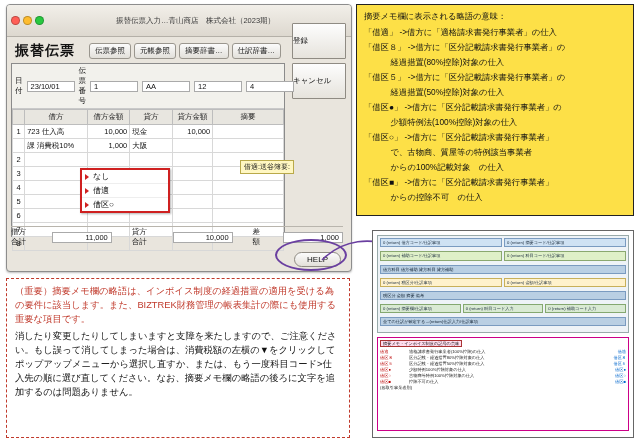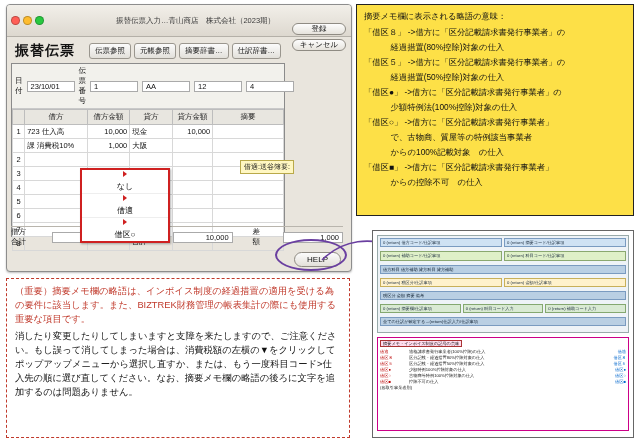--- a/index.html
+++ b/index.html
@@ -43,22 +43,22 @@
   .tb-btn{
     background:linear-gradient(#fbfbfb,#e2e0da);
     border:1px solid #9a968e;border-radius:3px;
     font-size:7.5px;padding:2px 5px;white-space:nowrap;color:#111;
   }
   #rightbtns{
     position:absolute;right:5px;top:18px;display:flex;flex-direction:column;gap:4px;
   }
   .rb{
     background:linear-gradient(#fdfdfd,#e6e3dc);
-    border:1px solid #8f8b83;border-radius:8px;
-    font-size:7.5px;width:52px;text-align:center;padding:0 0;
+    border:1px solid #8f8b83;border-radius:1px;
+    font-size:7.5px;width:52px;padding:12px 0;
   }
   #tabs{
     display:flex;gap:2px;margin:4px 0 0 62px;
   }
   .tab{
     font-size:7.5px;border:1px solid #8f8b83;border-bottom:none;
     border-radius:3px 3px 0 0;padding:2px 6px;background:linear-gradient(#f6f4ef,#dedbd3);
   }
   .tab.active{background:#7e8fae;color:#fff;border-color:#5e6f8e;}
   #sheet{
@@ -84,21 +84,21 @@
   .num{text-align:right;}
   .ctr{text-align:center;}
   #popup{
     position:absolute;left:68px;top:104px;width:86px;
     background:#ffffff;border:2px solid #cf2020;
     box-shadow:1px 1px 2px rgba(0,0,0,.3);
     z-index:5;
   }
   #popup .pi{
     display:flex;align-items:center;gap:4px;font-size:8px;
-    padding:1px 3px;border-bottom:1px solid #eee;flex-direction:column;
+    padding:1px 3px;border-bottom:1px solid #eee;
   }
   #popup .pi:last-child{border-bottom:none;}
   .caret{
     width:0;height:0;border-left:4px solid #cf2020;
     border-top:3px solid transparent;border-bottom:3px solid transparent;
   }
   #tooltip{
     position:absolute;left:228px;top:96px;
     background:#fff7c2;border:1px solid #b9a94a;
     font-size:7px;padding:1px 3px;white-space:nowrap;z-index:6;
@@ -350,20 +350,21 @@
   <div id="help-ellipse"></div>
 </div>
 
 <svg id="arrow-svg" viewBox="0 0 80 34">
   <path d="M2,24 C24,2 52,2 72,10" stroke="#6a3fa0" stroke-width="1.6" fill="none"></path>
   <polygon points="72,10 64,7 66,14" fill="#6a3fa0"></polygon>
 </svg>
 
 <div id="legend">
   <div class="lg-title">摘要メモ欄に表示される略語の意味：</div>
+  <div class="lg-item">「借適」   -&gt;借方に「適格請求書発行事業者」の仕入</div>
   <div class="lg-item">「借区８」 -&gt;借方に「区分記載請求書発行事業者」の</div>
   <div class="lg-item ind">経過措置(80%控除)対象の仕入</div>
   <div class="lg-item">「借区５」 -&gt;借方に「区分記載請求書発行事業者」の</div>
   <div class="lg-item ind">経過措置(50%控除)対象の仕入</div>
   <div class="lg-item">「借区●」 -&gt;借方に「区分記載請求書発行事業者」の</div>
   <div class="lg-item ind">少額特例法(100%控除)対象の仕入</div>
   <div class="lg-item">「借区○」 -&gt;借方に「区分記載請求書発行事業者」</div>
   <div class="lg-item ind">で、古物商、質屋等の特例該当事業者</div>
   <div class="lg-item ind">からの100%記載対象　の仕入</div>
   <div class="lg-item">「借区■」 -&gt;借方に「区分記載請求書発行事業者」</div>

